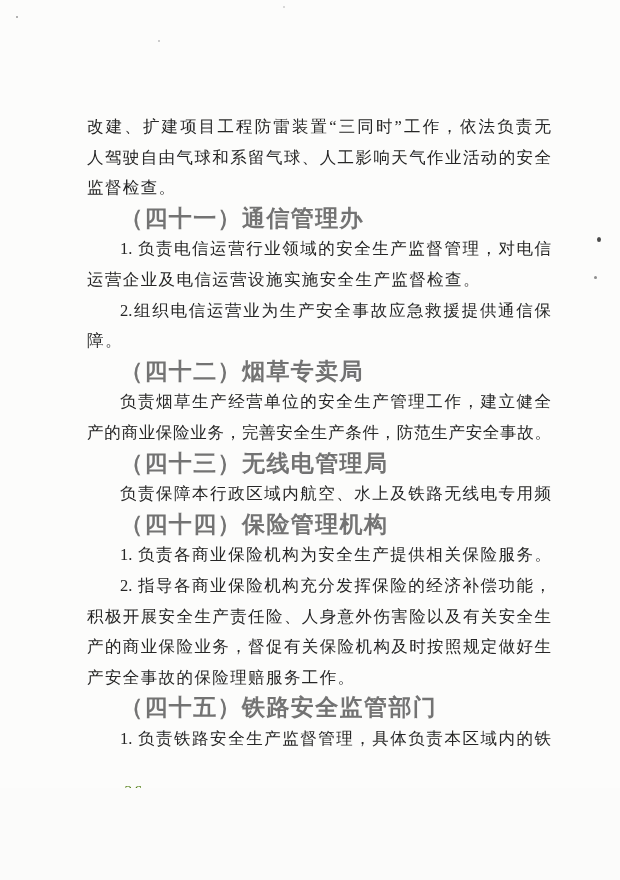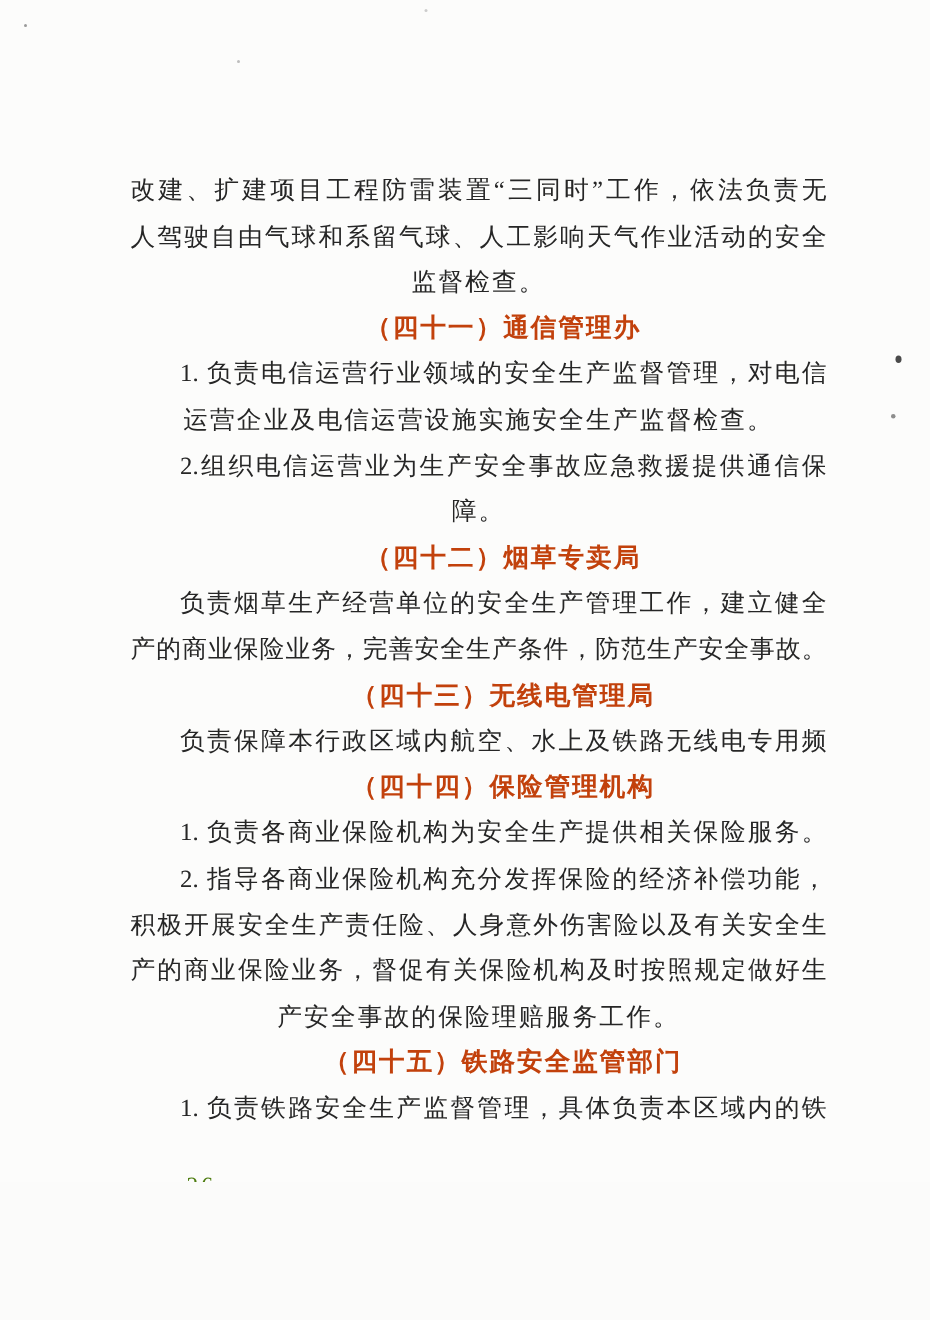--- a/index.html
+++ b/index.html
@@ -21,35 +21,35 @@
     left: 87px;
     top: 112px;
     width: 464px;
   }
   .line {
     height: 30.6px;
     line-height: 30.6px;
     font-size: 16.5px;
     letter-spacing: 1.4px;
     white-space: nowrap;
-    text-align: center;
+    text-align: left;
   }
   .line.j {
     letter-spacing: 0;
     white-space: normal;
     text-align: justify;
     text-align-last: justify;
   }
   .line.ind {
     text-indent: 33px;
   }
   .line.head {
     font-weight: 700;
-    color: #c2410c;
-    font-size: 17px;
+    color: #737373;
+    font-size: 23px;
   }
   .page-number {
     position: absolute;
     left: 101px;
     top: 782px;
     font-size: 15.5px;
     letter-spacing: 2px;
     color: #4d7c0f;
   }
   .speck {

